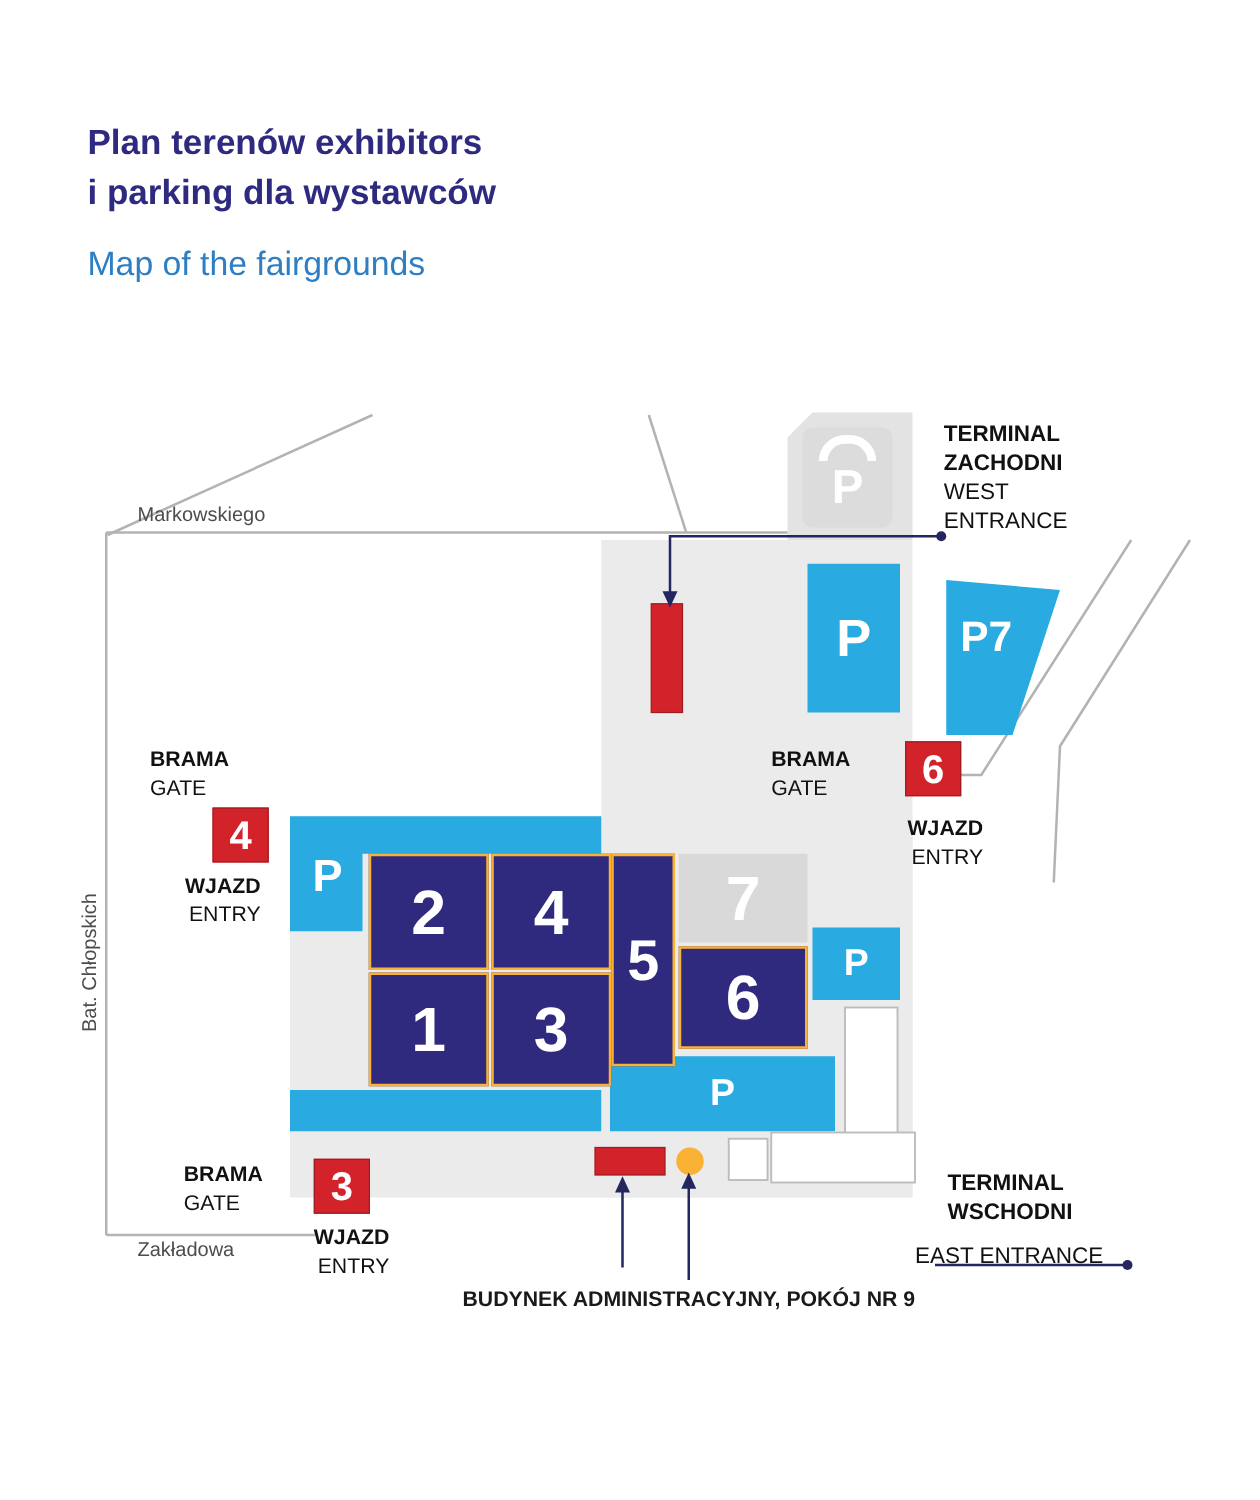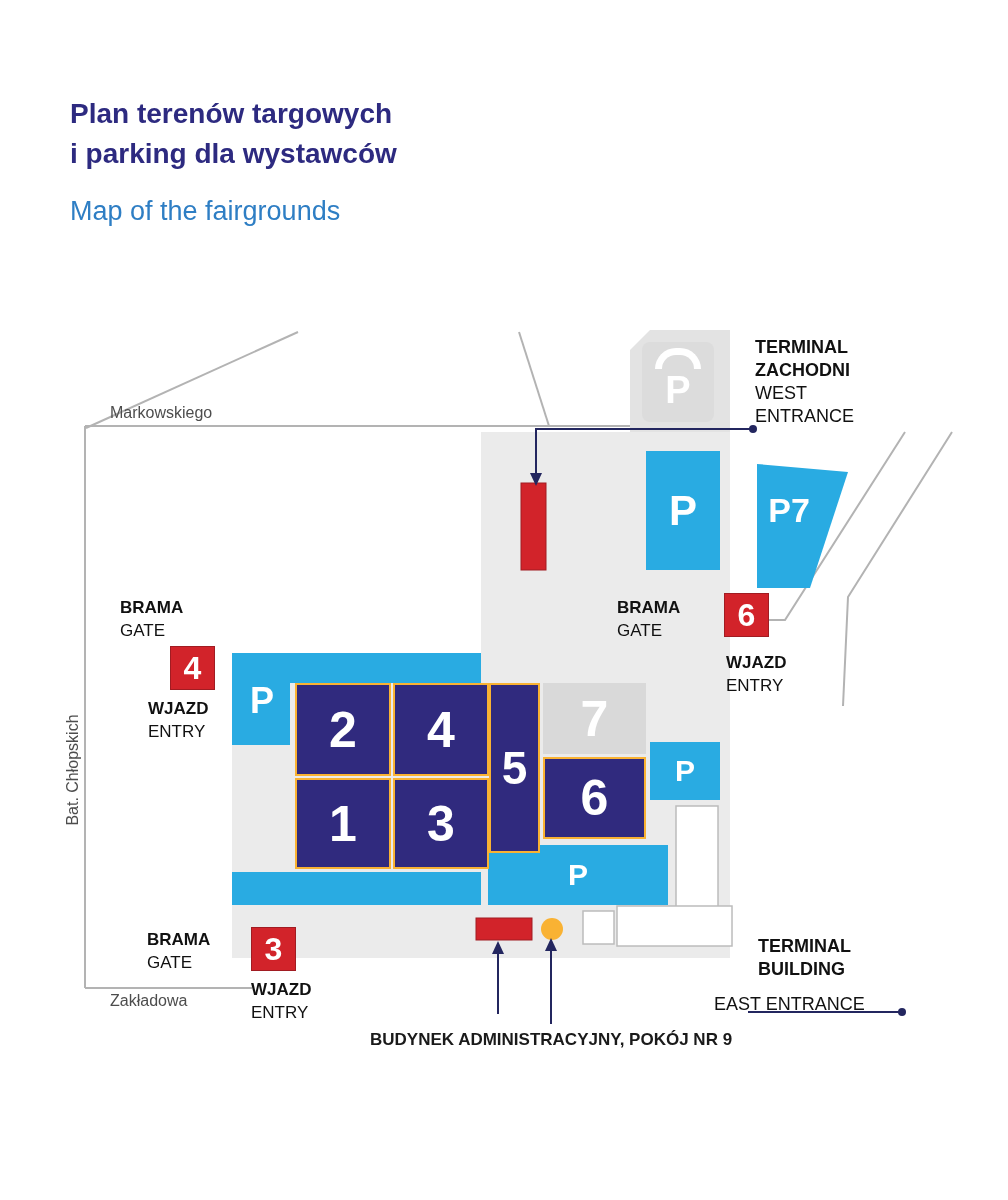--- a/index.html
+++ b/index.html
@@ -46,36 +46,36 @@
 
   
   .garage { position:absolute; left:642px; top:342px; width:72px; height:80px;
             background:#dcdcdc; border-radius:8px; z-index:3;
             display:flex; flex-direction:column; align-items:center; }
   .garage-arc { width:46px; height:21px; border:7px solid #fff; border-bottom:none;
                 border-radius:23px 23px 0 0; margin-top:6px; }
   .garage-p { font-size:38px; font-weight:bold; color:#fff; line-height:40px; margin-top:1px; }
 
   
-  .lbl { position:absolute; z-index:4; font-size:17px; line-height:23px; color:#111; }
+  .lbl { position:absolute; z-index:4; font-size:17px; line-height:23px; color:#111;text-align:right; }
   .lbl-right { text-align:left; }
   .b { font-weight:bold; }
   .terminal { position:absolute; z-index:4; font-size:18px; line-height:23px; color:#111; }
   .street-label { position:absolute; z-index:4; font-size:16px; color:#4d4d4d; }
   .street-v { left:-6px; top:760px; width:160px; height:20px; text-align:center;
               transform:rotate(-90deg); }
   .admin-text { position:absolute; z-index:4; left:370px; top:1028px; font-size:17px; line-height:23px; }
 </style>
 </head>
 <body>
 
 <div id="stage">
 
   <div class="abs title">
-    <div>Plan terenów targowych</div>
+    <div>Plan terenów exhibitors</div>
     <div>i parking dla wystawców</div>
   </div>
   <div class="abs subtitle">
     <div>Map of the fairgrounds</div>
   </div>
 
   <svg class="abs map-svg" width="1008" height="1200" viewBox="0 0 1008 1200">
 
     <rect x="481" y="432" width="249" height="526" fill="#ebebeb"></rect>
     <rect x="232" y="653" width="498" height="305" fill="#ebebeb"></rect>
@@ -170,23 +170,23 @@
 
   <div class="terminal" style="left:755px; top:336px;">
     <div class="b">TERMINAL</div>
     <div class="b">ZACHODNI</div>
     <div>WEST</div>
     <div>ENTRANCE</div>
   </div>
 
   <div class="terminal" style="left:758px; top:935px;">
     <div class="b">TERMINAL</div>
-    <div class="b">BUILDING</div>
+    <div class="b">WSCHODNI</div>
   </div>
-  <div class="terminal" style="left:714px; top:993px;">EAST ENTRANCE</div>
+  <div class="terminal" style="left:732px; top:993px;">EAST ENTRANCE</div>
 
   <div class="street-label" style="left:110px; top:404px;text-align:right;">Markowskiego</div>
   <div class="street-label" style="left:110px; top:966px;margin-top:26px;">Zakładowa</div>
   <div class="street-label street-v">Bat. Chłopskich</div>
 
   <div class="admin-text">
     <div class="b">BUDYNEK ADMINISTRACYJNY, POKÓJ NR 9</div>
   </div>
 
 </div>

